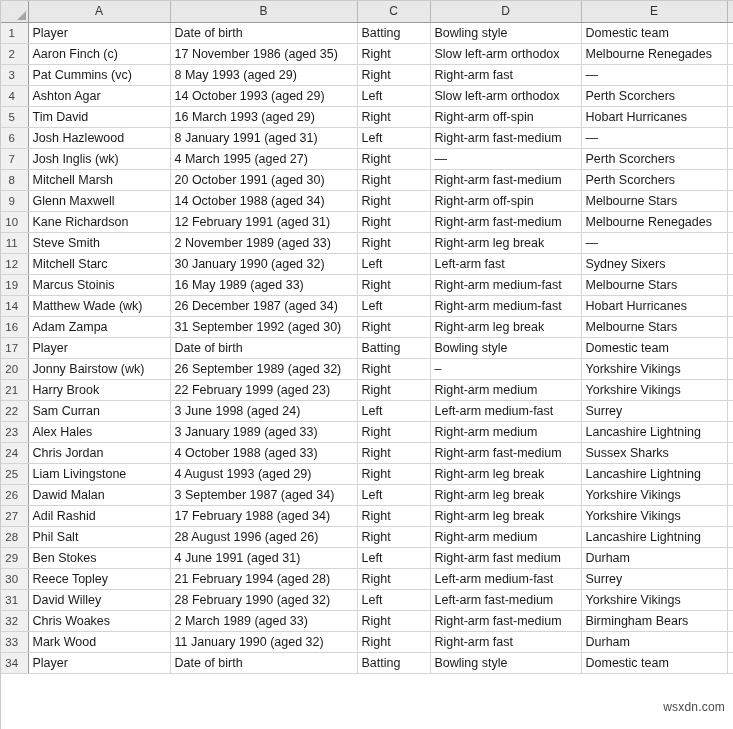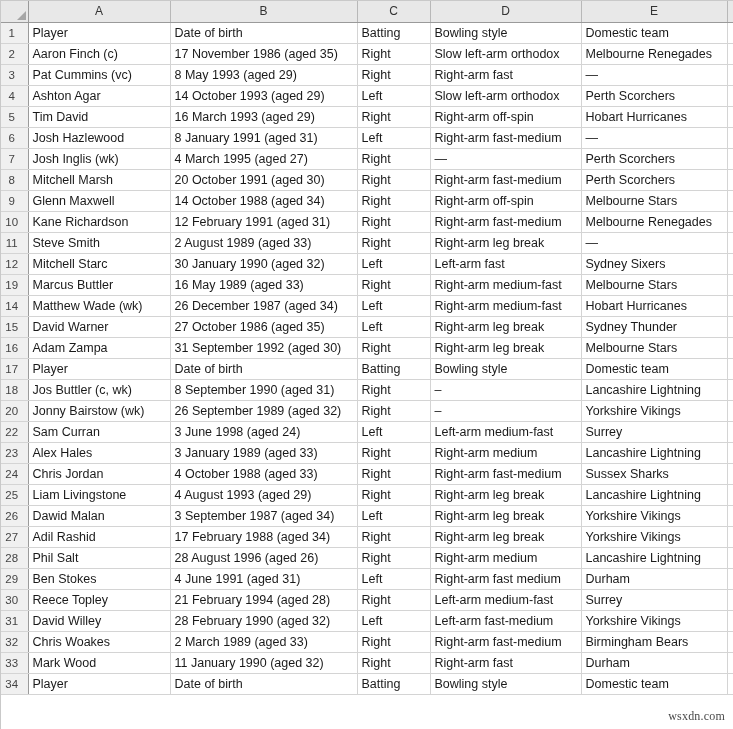--- a/index.html
+++ b/index.html
@@ -95,24 +95,24 @@
   col.c-b { width: 187px; }
   col.c-c { width: 73px; }
   col.c-d { width: 151px; }
   col.c-e { width: 146px; }
   col.c-f { width: 6px; }
 
   
   #watermark {
     position: absolute;
     right: 8px;
-    bottom: 5px;
+    bottom: 15px;
     font-size: 12px;
     color: #4a4a4a;
-    font-family: Liberation Serif, serif;
+    font-family: Liberation Sans, sans-serif;
     letter-spacing: 0.2px;
     pointer-events: none;
   }
   
   #sheet::after {
     content: "";
     position: absolute;
     left: 0; top: 0;
     width: 733px; height: 729px;
     border-left: 1px solid #c9c9c9;
@@ -236,60 +236,51 @@
           <td class="cell">Kane Richardson</td>
           <td class="cell">12 February 1991 (aged 31)</td>
           <td class="cell">Right</td>
           <td class="cell">Right-arm fast-medium</td>
           <td class="cell">Melbourne Renegades</td>
           <td class="cell partial"></td>
         </tr>
         <tr>
           <td class="rowhead">11</td>
           <td class="cell">Steve Smith</td>
-          <td class="cell">2 August 1989 (aged 33)</td>
+          <td class="cell">2 November 1989 (aged 33)</td>
           <td class="cell">Right</td>
           <td class="cell">Right-arm leg break</td>
           <td class="cell">—</td>
           <td class="cell partial"></td>
         </tr>
         <tr>
           <td class="rowhead">12</td>
           <td class="cell">Mitchell Starc</td>
           <td class="cell">30 January 1990 (aged 32)</td>
           <td class="cell">Left</td>
           <td class="cell">Left-arm fast</td>
           <td class="cell">Sydney Sixers</td>
           <td class="cell partial"></td>
         </tr>
         <tr>
           <td class="rowhead">19</td>
-          <td class="cell">Marcus Buttler</td>
+          <td class="cell">Marcus Stoinis</td>
           <td class="cell">16 May 1989 (aged 33)</td>
           <td class="cell">Right</td>
           <td class="cell">Right-arm medium-fast</td>
           <td class="cell">Melbourne Stars</td>
           <td class="cell partial"></td>
         </tr>
         <tr>
           <td class="rowhead">14</td>
           <td class="cell">Matthew Wade (wk)</td>
           <td class="cell">26 December 1987 (aged 34)</td>
           <td class="cell">Left</td>
           <td class="cell">Right-arm medium-fast</td>
           <td class="cell">Hobart Hurricanes</td>
-          <td class="cell partial"></td>
-        </tr>
-        <tr>
-          <td class="rowhead">15</td>
-          <td class="cell">David Warner</td>
-          <td class="cell">27 October 1986 (aged 35)</td>
-          <td class="cell">Left</td>
-          <td class="cell">Right-arm leg break</td>
-          <td class="cell">Sydney Thunder</td>
           <td class="cell partial"></td>
         </tr>
         <tr>
           <td class="rowhead">16</td>
           <td class="cell">Adam Zampa</td>
           <td class="cell">31 September 1992 (aged 30)</td>
           <td class="cell">Right</td>
           <td class="cell">Right-arm leg break</td>
           <td class="cell">Melbourne Stars</td>
           <td class="cell partial"></td>
@@ -297,34 +288,34 @@
         <tr>
           <td class="rowhead">17</td>
           <td class="cell">Player</td>
           <td class="cell">Date of birth</td>
           <td class="cell">Batting</td>
           <td class="cell">Bowling style</td>
           <td class="cell">Domestic team</td>
           <td class="cell partial"></td>
         </tr>
         <tr>
-          <td class="rowhead">18</td>
-          <td class="cell">Jos Buttler (c, wk)</td>
-          <td class="cell">8 September 1990 (aged 31)</td>
-          <td class="cell">Right</td>
-          <td class="cell">–</td>
-          <td class="cell">Lancashire Lightning</td>
-          <td class="cell partial"></td>
-        </tr>
-        <tr>
           <td class="rowhead">20</td>
           <td class="cell">Jonny Bairstow (wk)</td>
           <td class="cell">26 September 1989 (aged 32)</td>
           <td class="cell">Right</td>
           <td class="cell">–</td>
+          <td class="cell">Yorkshire Vikings</td>
+          <td class="cell partial"></td>
+        </tr>
+        <tr>
+          <td class="rowhead">21</td>
+          <td class="cell">Harry Brook</td>
+          <td class="cell">22 February 1999 (aged 23)</td>
+          <td class="cell">Right</td>
+          <td class="cell">Right-arm medium</td>
           <td class="cell">Yorkshire Vikings</td>
           <td class="cell partial"></td>
         </tr>
         <tr>
           <td class="rowhead">22</td>
           <td class="cell">Sam Curran</td>
           <td class="cell">3 June 1998 (aged 24)</td>
           <td class="cell">Left</td>
           <td class="cell">Left-arm medium-fast</td>
           <td class="cell">Surrey</td>

